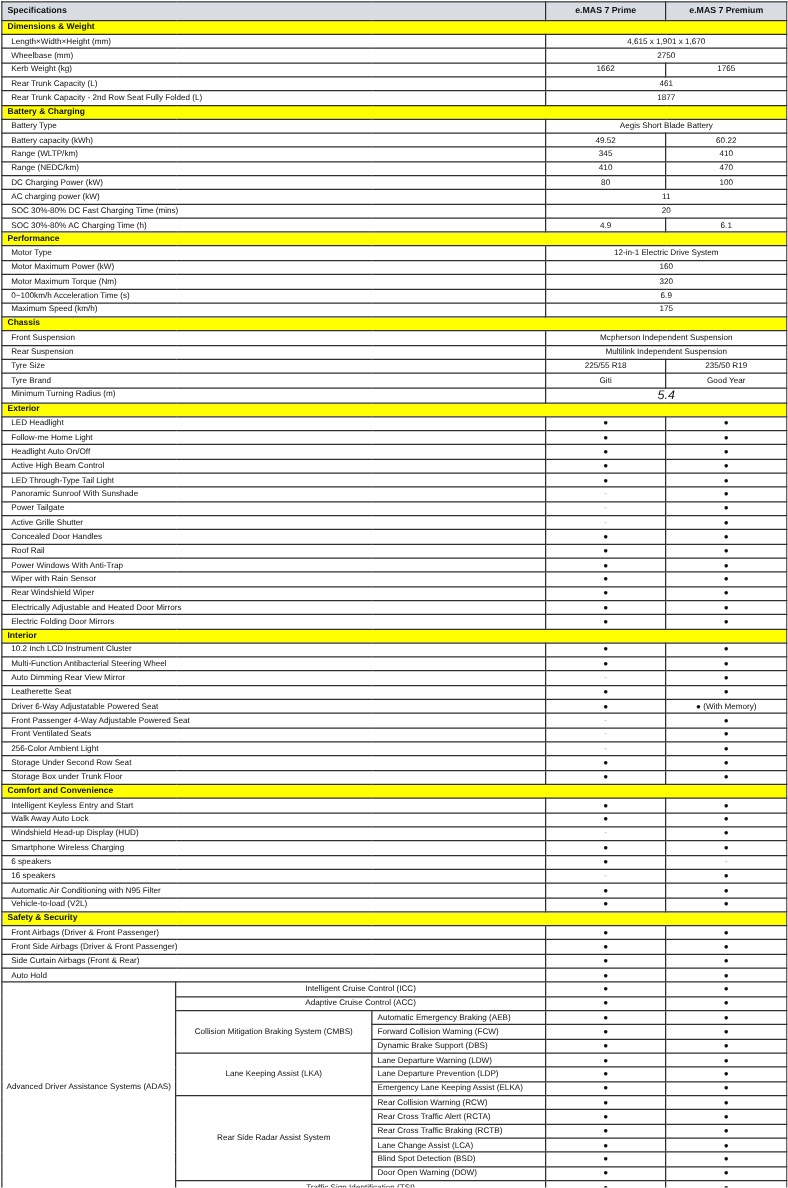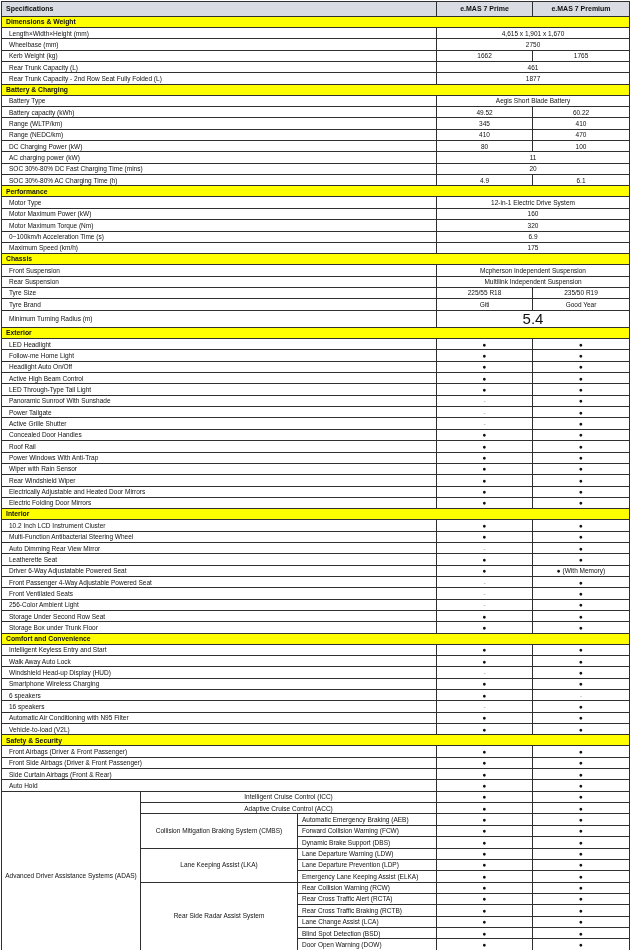--- a/index.html
+++ b/index.html
@@ -8,21 +8,21 @@
   td,th{border:1px solid #2f2f2f;padding:0;font-size:6.5px;line-height:1.1;color:#111;
         overflow:hidden;white-space:nowrap;height:inherit;}
   tbody tr{height:10.35px;}
   thead tr{height:14px;}
   tr.section-row{height:10px;}
   th.spec-title{background:var(--header-bg,#d9dde3);text-align:left;padding-left:4px;font-size:7px;font-weight:bold;}
   th.colh{background:var(--header-bg,#d9dde3);text-align:center;font-size:7px;font-weight:bold;}
   td.section{background:var(--section-bg,#ffff00);font-weight:bold;text-align:left;padding-left:4px;font-size:6.8px;}
   td.label{text-align:left;padding-left:7px;}
   td.val{text-align:center;}
-  td.val.big{font-size:15px;}
+  td.val.big{font-size:10px;font-style:italic;}
   td.na{color:#9aa0a6;}
   td.adas-label{text-align:center;white-space:normal;line-height:1.35;}
   td.mid{text-align:center;}
   td.sub{text-align:left;padding-left:4px;}
 </style>
 </head>
 <body>
 
 <table>
   <colgroup>

